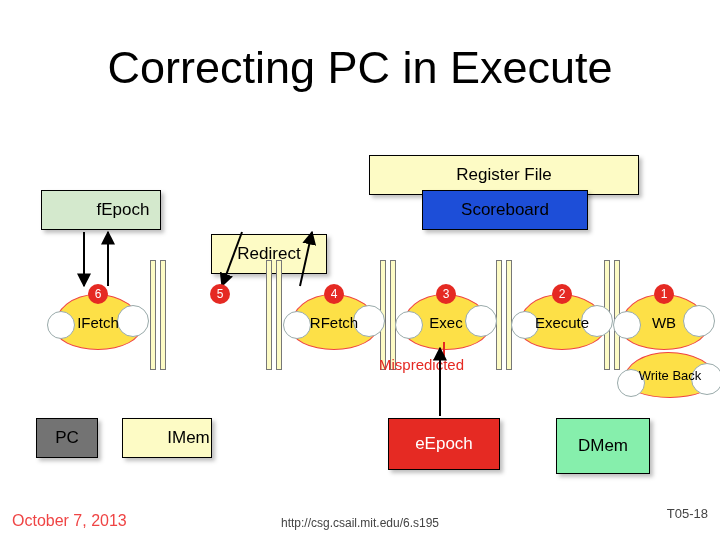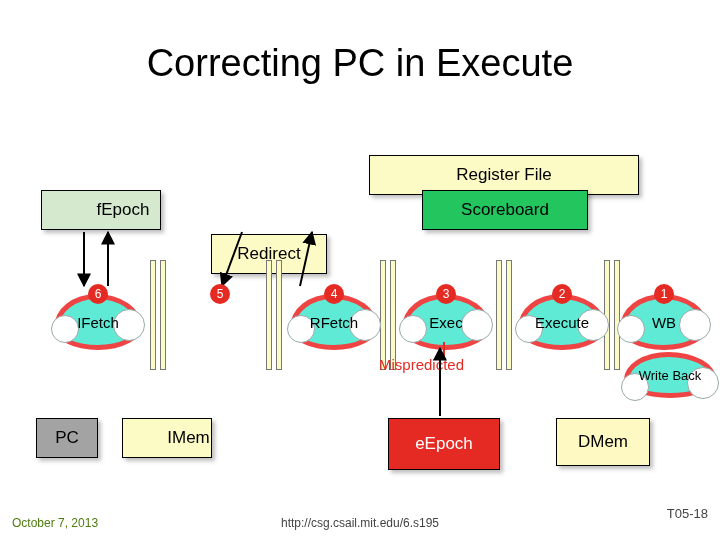--- a/index.html
+++ b/index.html
@@ -7,54 +7,54 @@
     width: 720px; height: 540px;
     font-family: Verdana, Geneva, sans-serif;
     background: #fff;
     position: relative;
     overflow: hidden;
   }
   .title {
     position: absolute;
     top: 42px; left: 0; width: 720px;
     text-align: center;
-    font-size: 38px;
+    font-size: 45px;
     color: #000;
     font-family: Verdana, sans-serif;
   }
   .box {
     position: absolute;
     border: 1.5px solid #000;
     display: flex; align-items: center; justify-content: center;
     font-size: 17px;
     box-shadow: 3px 3px 4px rgba(0,0,0,0.25);
   }
   .regfile  { background:#fdfbc5; top:128px; left:369px; width:270px; height:40px;margin-top:27px; }
   .fepoch   { background:#d4e9cd; top:190px; left:41px;  width:120px; height:40px;padding-left:44px; }
   .redirect { background:#fdfbc5; top:190px; left:211px; width:116px; height:40px;margin-top:44px; }
-  .score    { background:#22c55e; top:190px; left:422px; width:166px; height:40px; }
+  .score    { background:#1d4ed8; top:190px; left:422px; width:166px; height:40px; }
   .eepoch   { background:#e52a23; color:#fff; top:418px; left:388px; width:112px; height:52px; }
-  .pc       { background:#a3a3a3; top:418px; left:36px;  width:62px;  height:40px; }
+  .pc       { background:#737373; top:418px; left:36px;  width:62px;  height:40px; }
   .imem     { background:#fdfbc5; top:418px; left:122px; width:90px;  height:40px;padding-left:43px; }
-  .dmem     { background:#fef9c3; top:418px; left:556px; width:94px;  height:48px; }
+  .dmem     { background:#86efac; top:418px; left:556px; width:94px;  height:56px; }
 
   .stage {
     position: absolute;
     display: flex; flex-direction: column; align-items: center;
     width: 92px;
   }
   .stage .num {
     width: 20px; height: 20px; border-radius: 50%;
     background:#e52a23; color:#fff; font-size:12px;
     display:flex; align-items:center; justify-content:center;
     margin-bottom:-10px; z-index:2; position:relative;
   }
   .cloud {
     position: relative;
-    background:#5eead4; border:5px solid #ef4444;
+    background:#fde047; border:1px solid #ef4444;
     border-radius: 48% 52% 50% 50% / 60% 58% 42% 40%;
     width: 88px; height: 56px;
     display:flex; align-items:center; justify-content:center;
     font-size:15px;
   }
   .cloud::before, .cloud::after {
     content:""; position:absolute; background:#fff; border:1px solid #9aa;
     border-radius:50%;
   }
   .cloud::before { width:26px; height:26px; left:-8px; top:16px; }
@@ -74,21 +74,21 @@
   .mispred {
     position:absolute; top:356px; left:379px;
     color:#e52a23; font-size:15px;
   }
 
   .fifobar {
     position:absolute; top:260px; width:6px; height:110px;
     background:#fdfbc5; border:1px solid #777;
   }
 
-  .footer-left  { position:absolute; bottom:10px; left:12px;  font-size:12px; color:#4d7c0f; }
+  .footer-left  { position:absolute; bottom:10px; left:12px;  font-size:16px; color:#ef4444; }
   .footer-mid   { position:absolute; bottom:10px; left:0; width:720px; text-align:center; font-size:12px; color:#444; }
   .footer-right { position:absolute; bottom:19px; right:12px; font-size:13px; color:#444; }
 
   svg.wires { position:absolute; top:0; left:0; width:720px; height:540px; pointer-events:none; }
 </style>
 </head>
 <body>
 
 <div class="title">Correcting PC in Execute</div>
 

